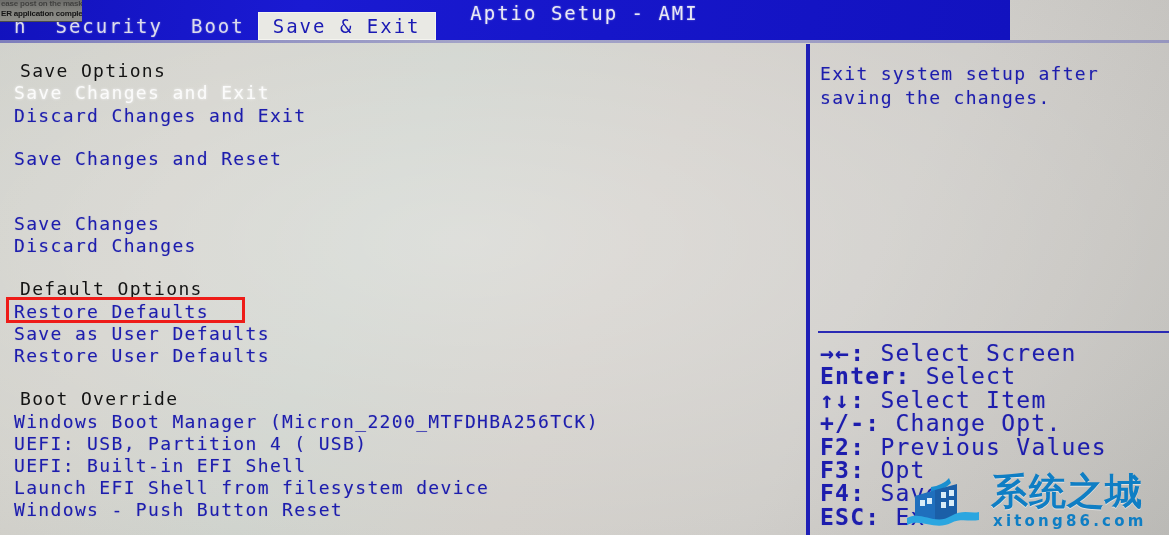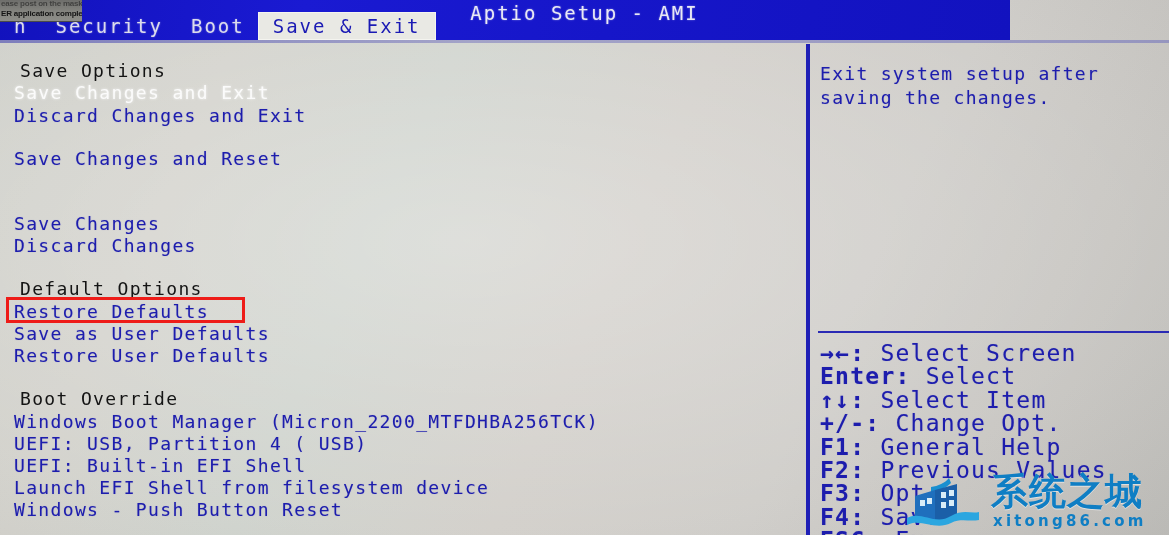--- a/index.html
+++ b/index.html
@@ -247,21 +247,20 @@
 
   <div class="right-divider"></div>
   <div class="right-panel">
     <div class="help-text">Exit system setup after saving the changes.</div>
     <div class="hr-sep"></div>
     <div class="legend" id="legend">
         <div class="legend-row"><span class="keys">→←:</span> <span>Select Screen</span></div>
         <div class="legend-row"><span class="keys">Enter:</span> <span>Select</span></div>
         <div class="legend-row"><span class="keys">↑↓:</span> <span>Select Item</span></div>
         <div class="legend-row"><span class="keys">+/-:</span> <span>Change Opt.</span></div>
-        <div class="legend-row"><span class="keys">F1:</span> <span>General Help</span></div>
         <div class="legend-row"><span class="keys">F2:</span> <span>Previous Values</span></div>
         <div class="legend-row"><span class="keys">F3:</span> <span>Opt</span></div>
         <div class="legend-row"><span class="keys">F4:</span> <span>Save</span></div>
         <div class="legend-row"><span class="keys">ESC:</span> <span>Ex</span></div>
       </div>
   </div>
 
   <div class="watermark">
     <svg class="wm-mark" width="80" height="56" viewBox="0 0 80 56">
       <path d="M44 4 C40 9, 33 12, 26 13 L26 18 C34 17, 41 14, 46 9 Z" fill="#1a8fd0"></path>

